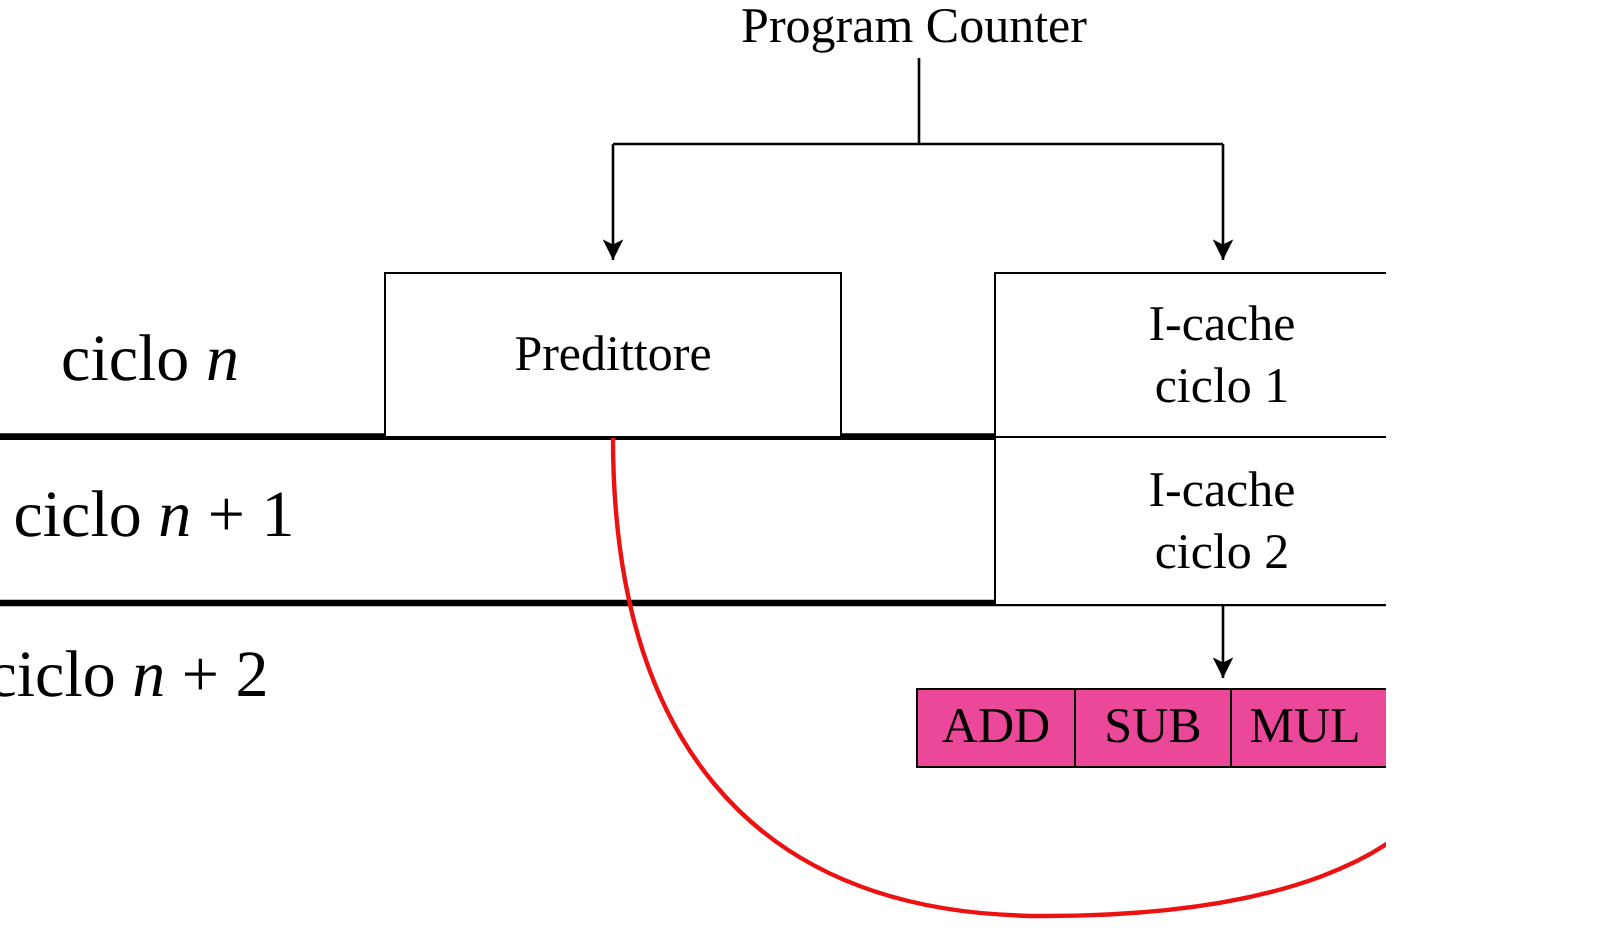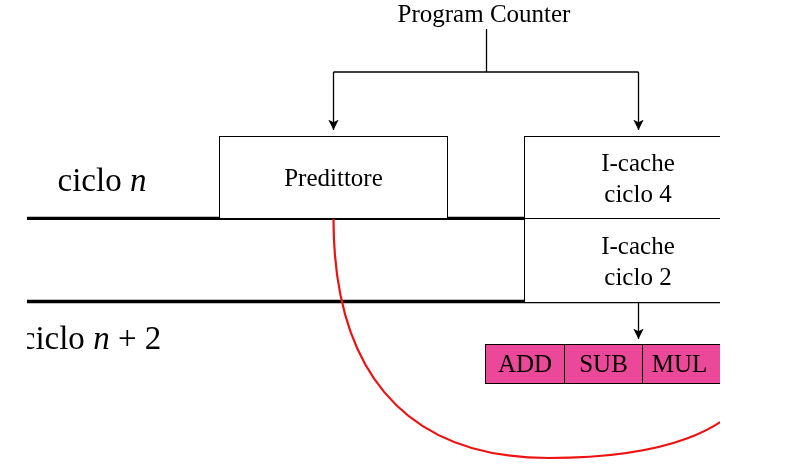--- a/index.html
+++ b/index.html
@@ -3,21 +3,20 @@
 <meta charset="utf-8">
 <style>
   html,body{margin:0;padding:0;background:#fff;}
   .stage{
     position:relative;
     width:693px;height:466px;
     background:var(--background,#fff);
     font-family:"Liberation Serif","DejaVu Serif",serif;
     color:var(--diagram_line,#000);
     overflow:hidden;
-    margin-left:27px;
   }
   .stage svg{position:absolute;left:0;top:0;}
   .s-thin{stroke:var(--diagram_line,#000);stroke-width:1.3;fill:none;}
   .s-thick{stroke:var(--diagram_line,#000);stroke-width:3.3;fill:none;}
   .s-red{stroke:var(--accent_red,#ed1212);stroke-width:2.2;fill:none;}
   .ah-black{fill:var(--diagram_line,#000);}
   .ah-red{fill:var(--accent_red,#ed1212);}
   .label{position:absolute;font-size:25px;line-height:27px;white-space:nowrap;}
   .centerx{transform:translateX(-50%);}
   .box{
@@ -69,30 +68,31 @@
     <path class="s-thick" d="M0,218.3 H803"></path>
     <path class="s-thick" d="M0,301.5 H803"></path>
 
     <path class="s-red" d="M306.5,219 C306.5,362 370,458 522,458 C644,458 703,427 721,393" marker-end="url(#ah-red)"></path>
   </svg>
 
   <div class="label centerx" style="left:457px;top:0;">Program Counter</div>
 
   <div class="row-label" style="left:75px;top:167px;"><span>ciclo </span><i>n</i><span></span></div>
 
+  <div class="row-label" style="left:77px;top:245px;"><span>ciclo </span><i>n</i><span> + 1</span></div>
 
   <div class="row-label" style="left:64px;top:325px;"><span>ciclo </span><i>n</i><span> + 2</span></div>
 
   <div class="box" style="left:192px;top:136px;width:229px;height:83px;">
     <div>Predittore</div>
   </div>
 
   <div class="box" style="left:497px;top:136px;width:228px;height:83px;">
     <div>I-cache</div>
-    <div>ciclo 4</div>
+    <div>ciclo 1</div>
   </div>
 
   <div class="box" style="left:497px;top:218px;width:228px;height:85px;">
     <div>I-cache</div>
     <div>ciclo 2</div>
   </div>
 
   <div class="instr-row">
     <div class="instr-cell c1">ADD</div>
     <div class="instr-cell c3">SUB</div>

